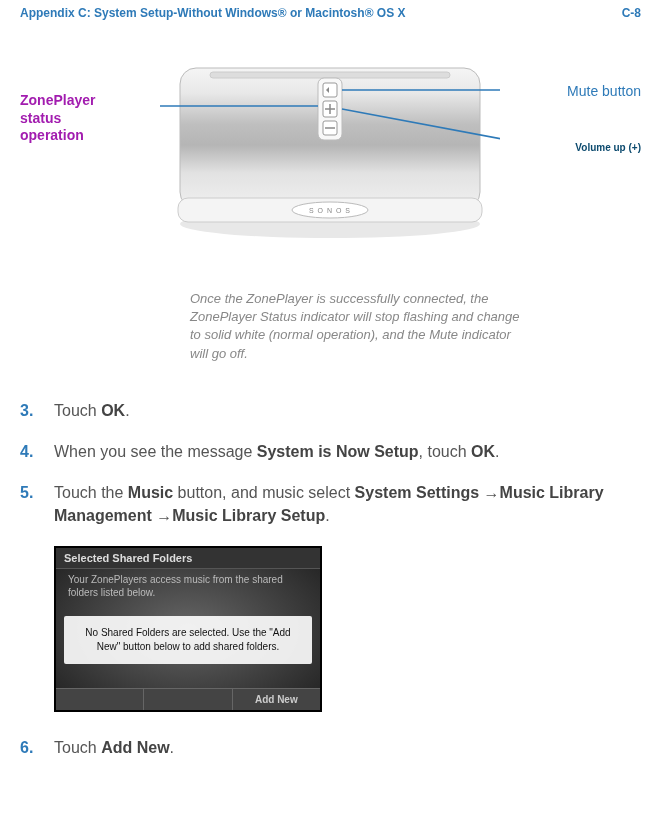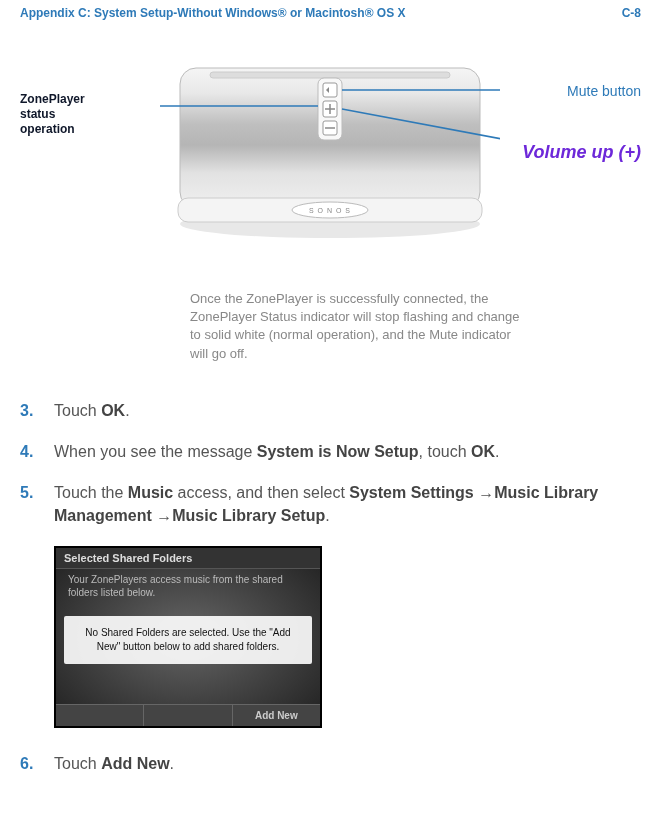--- a/index.html
+++ b/index.html
@@ -24,53 +24,53 @@
   }
   .diagram-wrap {
     position: relative;
     height: 230px;
   }
   .label-left {
     position: absolute;
     left: 0;
     top: 46px;
     width: 90px;
-    font-size: 12px;
-    font-weight: 700;
-    color: #0f172a;
+    font-size: 14px;
+    font-weight: 700;
+    color: #a21caf;
     line-height: 1.25;
   }
   .label-right-mute {
     position: absolute;
     right: 0;
     top: 37px;
     font-size: 14px;
     font-weight: 400;
     color: #2e7ab8;
     text-align: left;
   }
   .label-right-vol {
     position: absolute;
     right: 0;
     top: 96px;
-    font-size: 18px;
-    font-weight: 700;
-    color: #6d28d9;
+    font-size: 10px;
+    font-weight: 700;
+    color: #0c4a6e;
     text-align: right;
-    font-style: italic;
   }
   .device-svg {
     position: absolute;
     left: 140px;
     top: 10px;
   }
   .caption {
     margin: 14px 0 0 170px;
     width: 340px;
     color: #888;
+    font-style: italic;
     font-size: 13px;
     line-height: 1.4;
   }
   .steps {
     margin-top: 36px;
   }
   .step {
     display: flex;
     margin: 0 0 18px 0;
     font-size: 16px;
@@ -105,21 +105,21 @@
   }
   .ss-sub {
     padding: 4px 12px 10px 12px;
     color: #bbb;
     font-size: 10px;
     line-height: 1.35;
   }
   .ss-msg {
     background: rgba(255,255,255,0.9);
     color: #111;
-    margin: 6px 8px 40px 8px;
+    margin: 6px 8px 24px 8px;
     padding: 10px 10px;
     text-align: center;
     font-size: 10px;
     line-height: 1.4;
     border-radius: 2px;
   }
   .ss-bar {
     display: flex;
     background: #444;
     border-top: 1px solid #666;
@@ -220,21 +220,21 @@
     <div class="step">
       <div class="step-num">4.</div>
       <div class="step-body">
         <span>When you see the message </span><b>System is Now Setup</b><span>, touch </span><b>OK</b><span>.</span>
       </div>
     </div>
 
     <div class="step">
       <div class="step-num">5.</div>
       <div class="step-body">
-        <span>Touch the </span><b>Music</b><span> access, and then select </span><b>System Settings</b><span class="arrow"> →</span><b>Music Library Management</b><span class="arrow"> →</span><b>Music Library Setup</b><span>.</span>
+        <span>Touch the </span><b>Music</b><span> button, and music select </span><b>System Settings</b><span class="arrow"> →</span><b>Music Library Management</b><span class="arrow"> →</span><b>Music Library Setup</b><span>.</span>
       </div>
     </div>
 
     <div class="screenshot">
       <div class="ss-title">Selected Shared Folders</div>
       <div class="ss-sub">Your ZonePlayers access music from the shared folders listed below.</div>
       <div class="ss-msg">No Shared Folders are selected. Use the "Add New" button below to add shared folders.</div>
       <div class="ss-bar">
         <div></div>
         <div></div>

